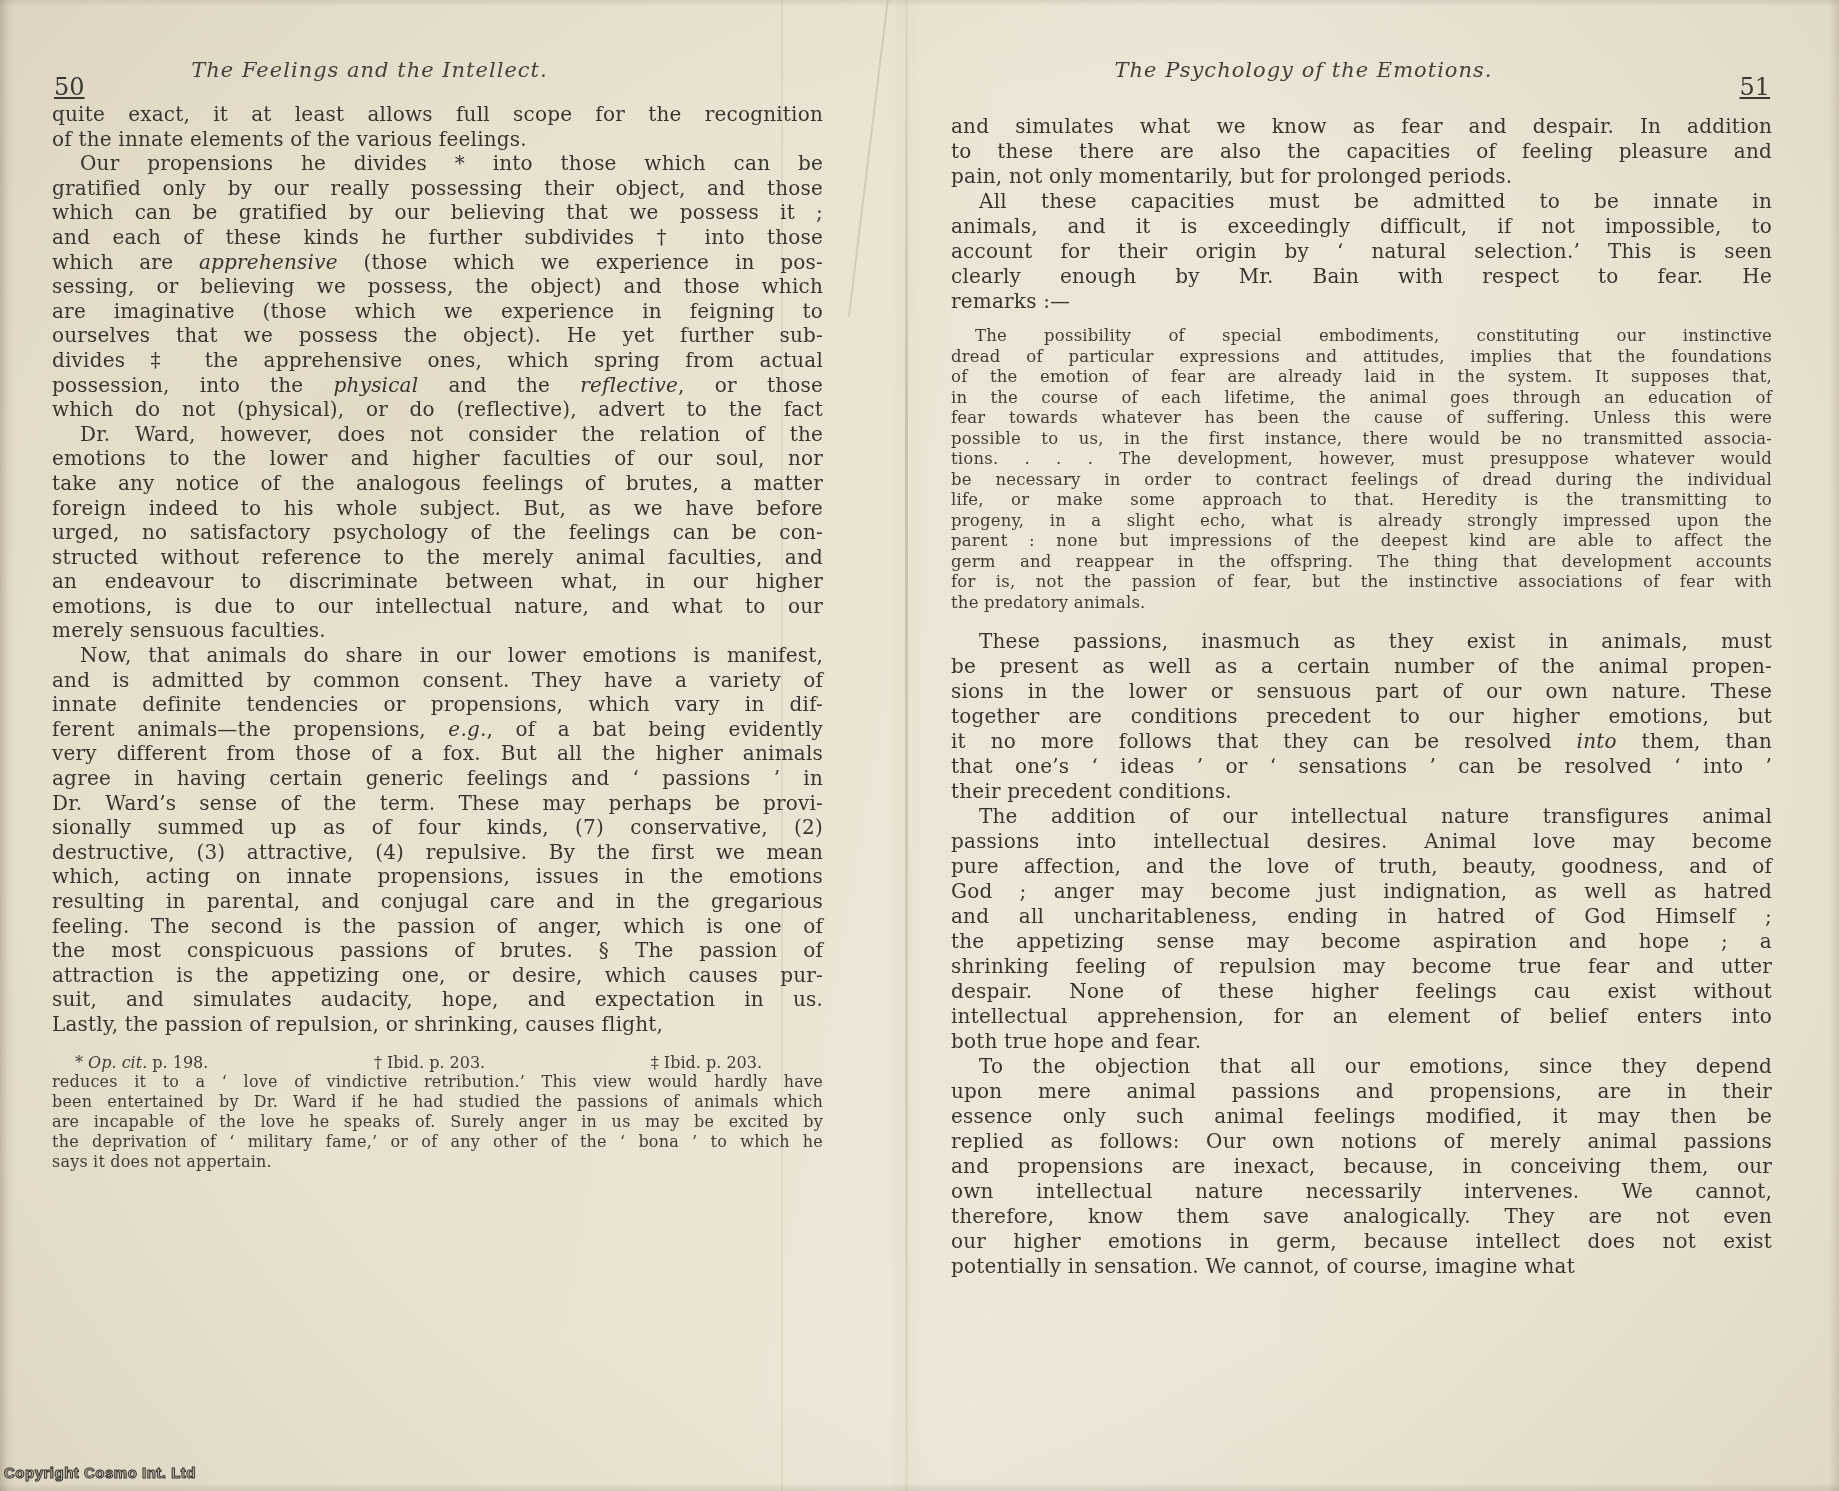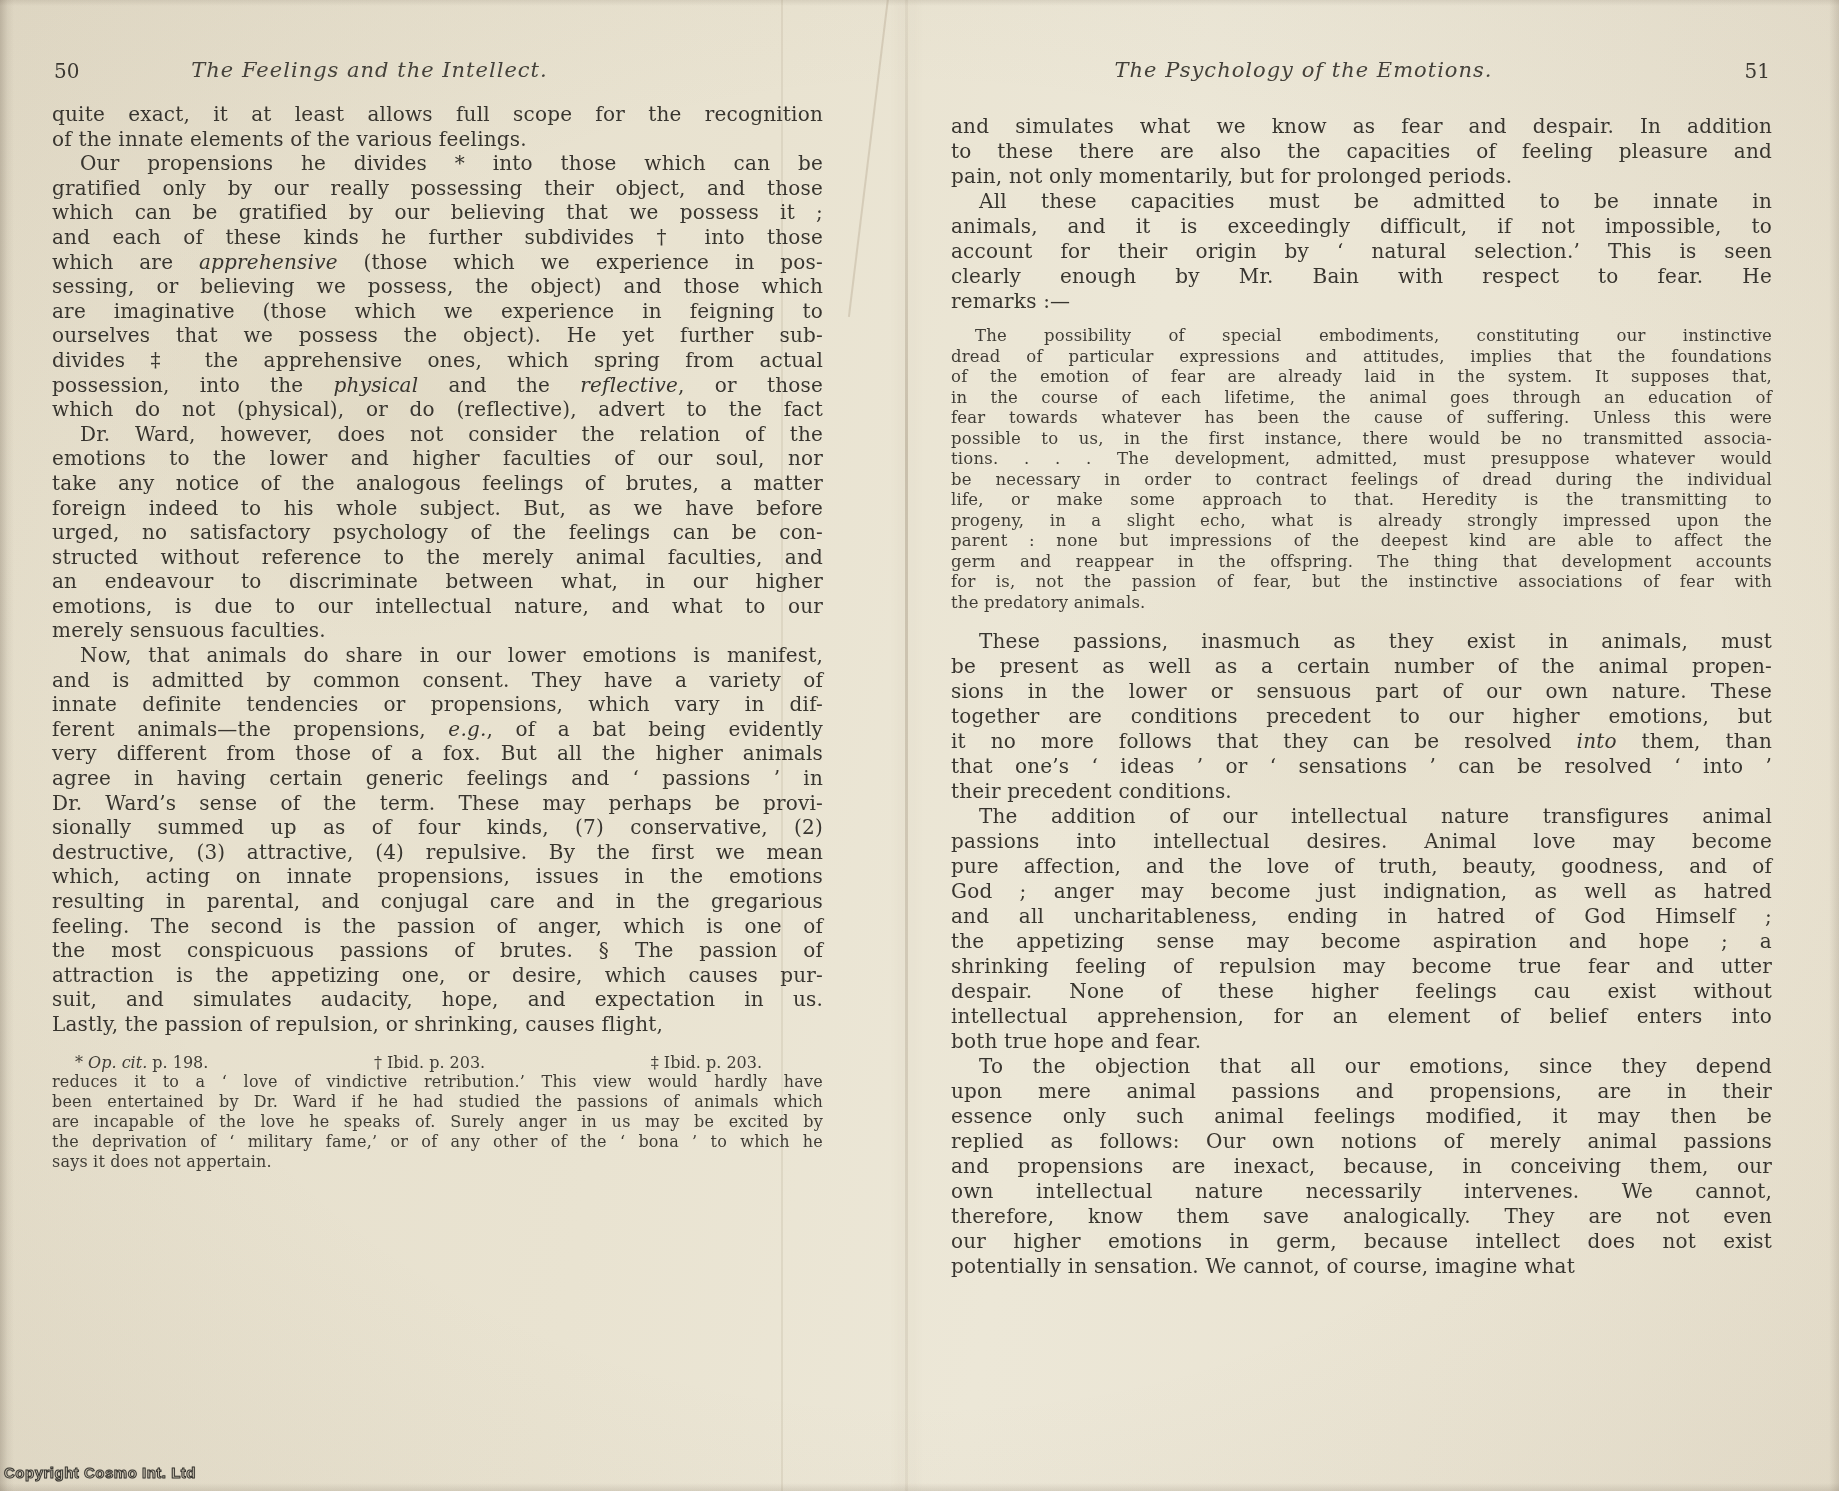--- a/index.html
+++ b/index.html
@@ -34,21 +34,21 @@
   .fold-diagonal{position:absolute;left:868px;top:-12px;width:2px;height:330px;
     background:rgba(140,120,92,.22);transform:rotate(7deg);}
   .page{position:absolute;top:58px;}
   .page-left{left:52px;width:771px;}
   .page-right{left:951px;width:821px;}
   .pagehead{position:relative;height:44px;}
   .runhead{display:block;text-align:center;font-style:italic;font-size:21px;
     letter-spacing:1px;color:#44413a;}
   .page-left .runhead{transform:translateX(-68px);}
   .page-right .runhead{transform:translateX(-58px);}
-  .pagenum{position:absolute;top:1px;font-size:20px;color:#3b3832;}
+  .pagenum{position:absolute;top:15px;font-size:24px;color:#3b3832;text-decoration:underline;}
   .pagenum.pn-left{left:2px;}
   .pagenum.pn-right{right:2px;}
   .page-right .body-text{margin-top:12px;}
   .para{margin:0;}
   .line{font-size:20px;line-height:24.6px;text-align:justify;letter-spacing:.2px;}
   .page-right .line{line-height:25px;}
   .line.just{text-align-last:justify;}
   .line.indent{text-indent:28px;}
   .quote{margin:12px 0 16px;}
   .quote .line{font-size:16.5px;line-height:20.5px;color:#403d36;}
@@ -162,21 +162,21 @@
           <div class="line just">clearly enough by Mr. Bain with respect to fear.  He</div>
           <div class="line">remarks :—</div>
         </div>
         <div class="para quote">
           <div class="line just indent">The possibility of special embodiments, constituting our instinctive</div>
           <div class="line just">dread of particular expressions and attitudes, implies that the foundations</div>
           <div class="line just">of the emotion of fear are already laid in the system.  It supposes that,</div>
           <div class="line just">in the course of each lifetime, the animal goes through an education of</div>
           <div class="line just">fear towards whatever has been the cause of suffering.  Unless this were</div>
           <div class="line just">possible to us, in the first instance, there would be no transmitted associa-</div>
-          <div class="line just">tions. . . .  The development, admitted, must presuppose whatever would</div>
+          <div class="line just">tions. . . .  The development, however, must presuppose whatever would</div>
           <div class="line just">be necessary in order to contract feelings of dread during the individual</div>
           <div class="line just">life, or make some approach to that.  Heredity is the transmitting to</div>
           <div class="line just">progeny, in a slight echo, what is already strongly impressed upon the</div>
           <div class="line just">parent : none but impressions of the deepest kind are able to affect the</div>
           <div class="line just">germ and reappear in the offspring.  The thing that development accounts</div>
           <div class="line just">for is, not the passion of fear, but the instinctive associations of fear with</div>
           <div class="line">the predatory animals.</div>
         </div>
         <div class="para">
           <div class="line just indent">These passions, inasmuch as they exist in animals, must</div>

